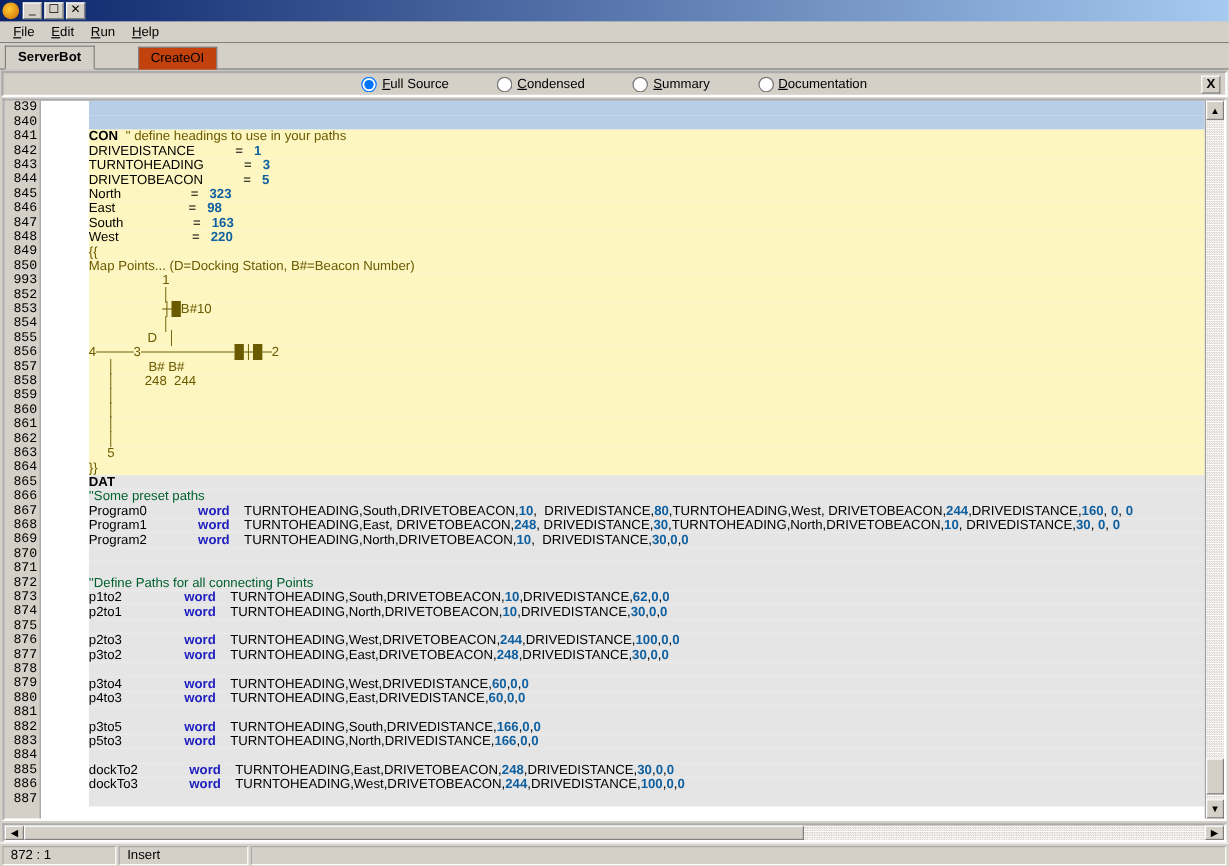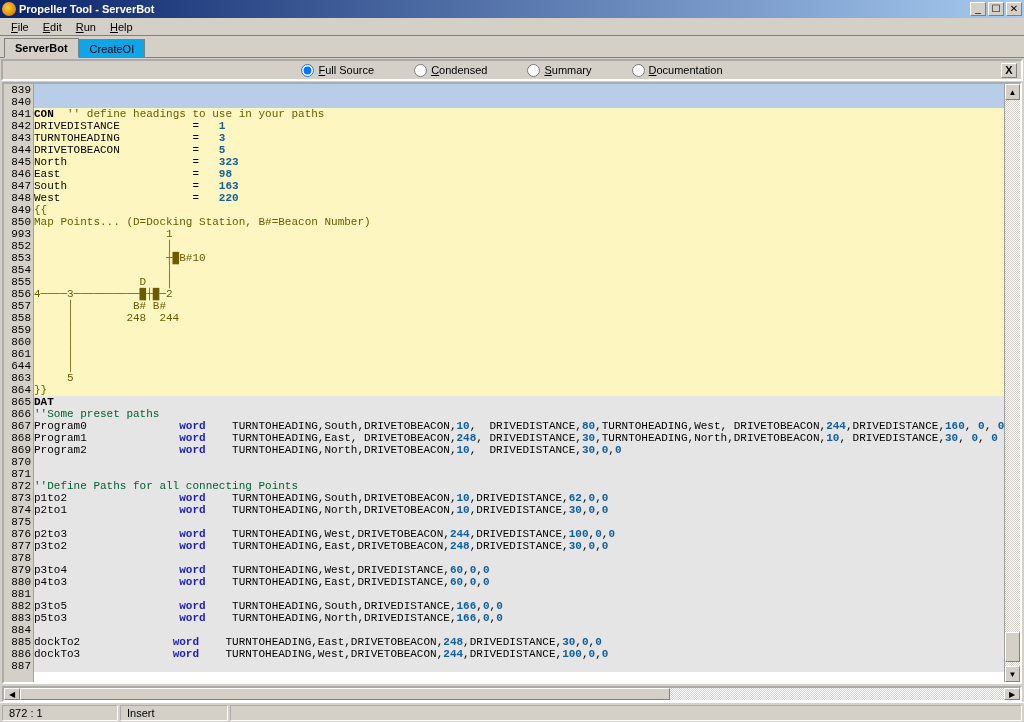--- a/index.html
+++ b/index.html
@@ -11,35 +11,35 @@
   .titlebar .title { font-weight:bold; flex:1; font-size:11px; }
   .titlebar .winbtns { display:flex; gap:2px; }
   .titlebar .winbtn { width:16px; height:14px; background:#d4d0c8; border:1px solid #808080; border-top-color:#fff; border-left-color:#fff; font-family:Marlett,Arial; font-size:10px; text-align:center; line-height:12px; color:#000; cursor:pointer; }
 
   
   .menubar { height:18px; background:#d4d0c8; display:flex; align-items:center; padding:0 4px; border-bottom:1px solid #808080;text-align:center; }
   .menubar .menuitem { padding:1px 7px; cursor:pointer; font-size:11px; }
   .menubar .menuitem u { text-decoration:underline; }
 
   
-  .tabbar { height:22px; background:#d4d0c8; display:flex; align-items:flex-end; padding:2px 4px 0 4px; border-bottom:1px solid #808080;}
-  .tab { padding:3px 10px; border:1px solid #808080; border-bottom:none; background:#0ea5e9; font-size:11px; cursor:pointer; margin-right:0px; position:relative; top:1px; }
+  .tabbar { height:22px; background:#d4d0c8; display:flex; align-items:flex-end; padding:2px 4px 0 4px; border-bottom:1px solid #808080;gap:36px;}
+  .tab { padding:3px 10px; border:1px solid #808080; border-bottom:none; background:#c2410c; font-size:11px; cursor:pointer; margin-right:0px; position:relative; top:1px; }
   .tab.active { background:#d4d0c8; font-weight:bold; border-bottom:1px solid #d4d0c8; z-index:2; }
 
   
   .viewbar { height:22px; background:#d4d0c8; border:2px inset #fff; display:flex; align-items:center; justify-content:center; gap:40px; padding:0 8px; margin:1px; position:relative;}
   .vopt { display:flex; align-items:center; gap:4px; font-size:11px; cursor:pointer; }
   .vopt input { margin:0; }
   .vopt u { text-decoration:underline; }
   .viewbar .closex { position:absolute; right:4px; top:2px; width:16px; height:15px; border:1px solid #808080; border-top-color:#fff; border-left-color:#fff; background:#d4d0c8; font-family:Arial; font-size:11px; font-weight:bold; text-align:center; line-height:13px; cursor:pointer;}
 
   
   .editwrap { position:absolute; left:2px; right:2px; top:82px; bottom:38px; border:2px inset #fff; background:#fff; display:flex; }
   .gutter { width:30px; background:#d4d0c8; color:#000; font-family:"Courier New",monospace; font-size:11px; text-align:right; padding-right:2px; line-height:12px; border-right:1px solid #a0a0a0; }
-  .code { flex:1; font-family:Liberation Mono, monospace; font-size:11px; line-height:12px; white-space:pre; overflow:hidden; }
+  .code { flex:1; font-family:Liberation Sans, sans-serif; font-size:11px; line-height:12px; white-space:pre; overflow:hidden;margin-left:40px; }
   .ln { height:12px; }
 
   .bg-blue   { background:#b8cde8; }
   .bg-yellow { background:#fdf6c0; }
   .bg-green  { background:#e5e5e5; }
 
   .kw-con  { font-weight:bold; color:#000; }
   .kw-dat  { font-weight:bold; color:#000; }
   .kw-word { font-weight:bold; color:#2020c0; }
   .cmt     { color:#6a5a00; }
@@ -56,30 +56,29 @@
   .vscroll .thumb { position:absolute; left:0; right:0; height:30px; bottom:4px; background:#d4d0c8; border:1px solid #808080; border-top-color:#fff; border-left-color:#fff; cursor:pointer; }
 
   .hscroll { position:absolute; left:2px; right:2px; bottom:20px; height:16px; background:#e8e8e8; border:2px inset #fff; display:flex; }
   .hscroll .arrow { width:16px; }
   .hscroll .track { flex:1; background:repeating-conic-gradient(#d4d0c8 0 25%,#fff 0 50%) 0 0/2px 2px; position:relative; }
   .hscroll .thumb { position:absolute; top:0; bottom:0; left:0; width:650px; background:#d4d0c8; border:1px solid #808080; border-top-color:#fff; border-left-color:#fff; cursor:pointer; }
 
   
   .status { position:absolute; left:0; right:0; bottom:0; height:20px; background:#d4d0c8; display:flex; align-items:center; border-top:1px solid #fff; }
   .status .cell { border:1px inset #fff; height:16px; padding:1px 6px; font-size:11px; margin-left:2px; display:flex; align-items:center; }
-  .status .cell.pos { width:116px; }
+  .status .cell.pos { width:95px; }
   .status .cell.mode { width:108px; }
   .status .cell.rest { flex:1; margin-right:2px; }
 </style>
 </head>
 <body>
 
 <div class="titlebar">
   <div class="icon"></div>
-  <div class="title">Propeller Tool - ServerBot</div>
   <div class="winbtns">
     <div class="winbtn">_</div>
     <div class="winbtn">☐</div>
     <div class="winbtn">✕</div>
   </div>
 </div>
 
 <div class="menubar">
   <div class="menuitem"><u>F</u><span>ile</span></div>
   <div class="menuitem"><u>E</u><span>dit</span></div>
@@ -130,21 +129,21 @@
       <div class="ln">852</div>
       <div class="ln">853</div>
       <div class="ln">854</div>
       <div class="ln">855</div>
       <div class="ln">856</div>
       <div class="ln">857</div>
       <div class="ln">858</div>
       <div class="ln">859</div>
       <div class="ln">860</div>
       <div class="ln">861</div>
-      <div class="ln">644</div>
+      <div class="ln">862</div>
       <div class="ln">863</div>
       <div class="ln">864</div>
       <div class="ln">865</div>
       <div class="ln">866</div>
       <div class="ln">867</div>
       <div class="ln">868</div>
       <div class="ln">869</div>
       <div class="ln">870</div>
       <div class="ln">871</div>
       <div class="ln">872</div>

